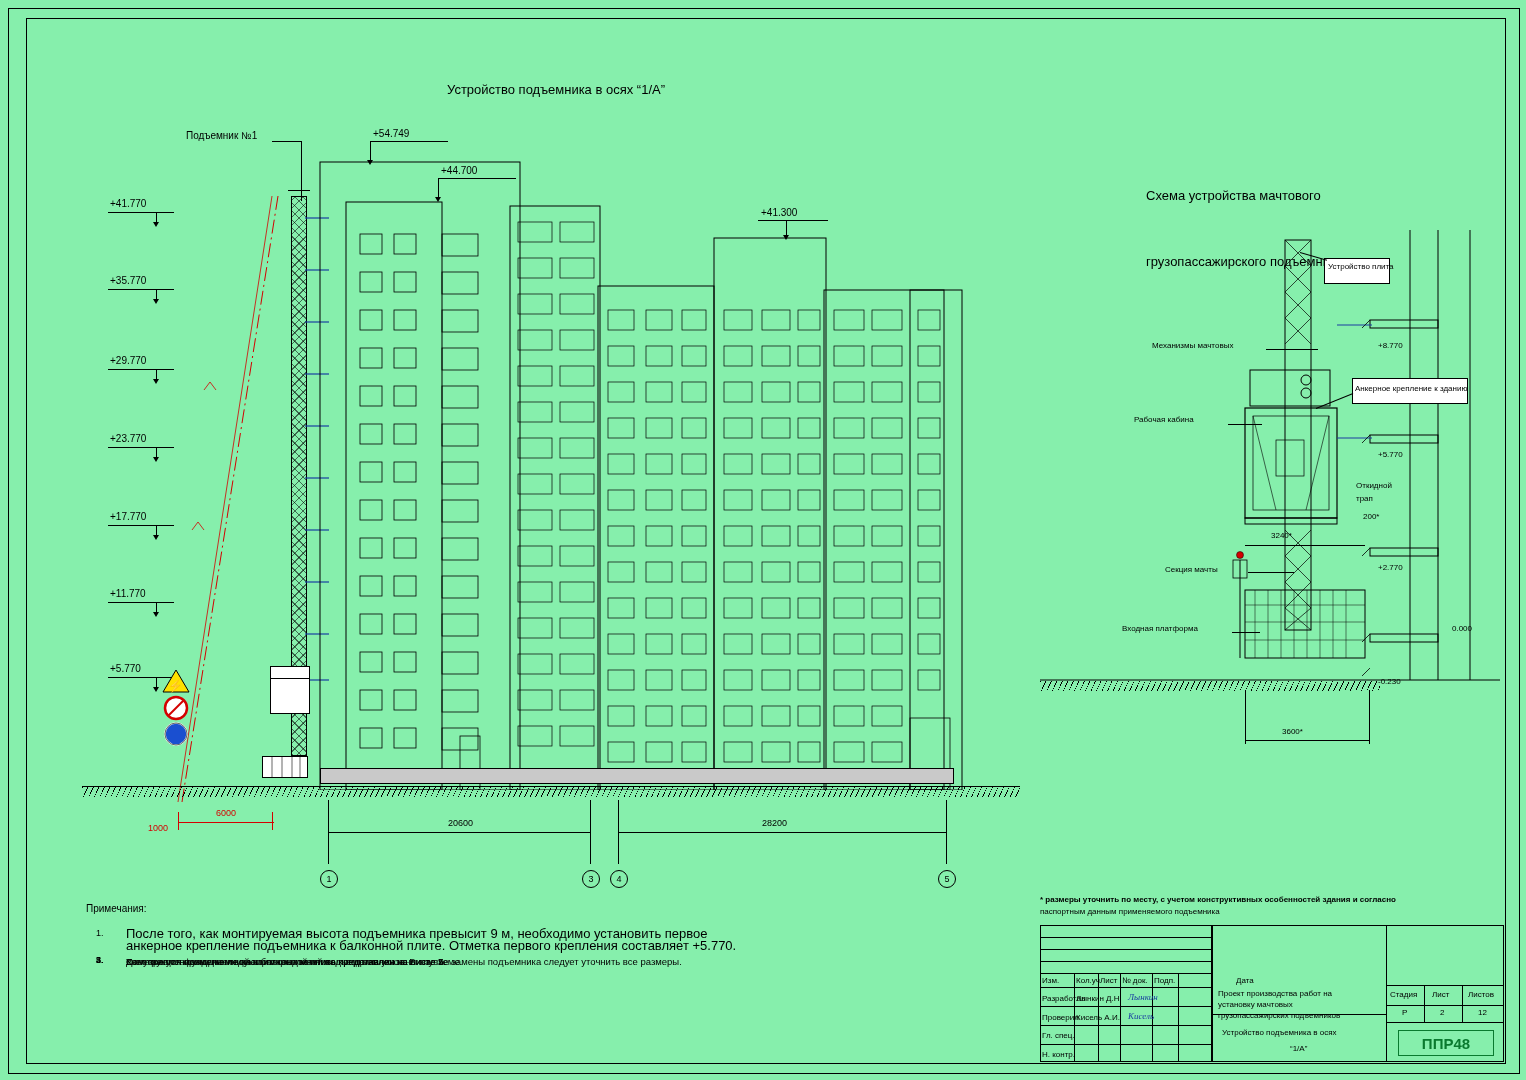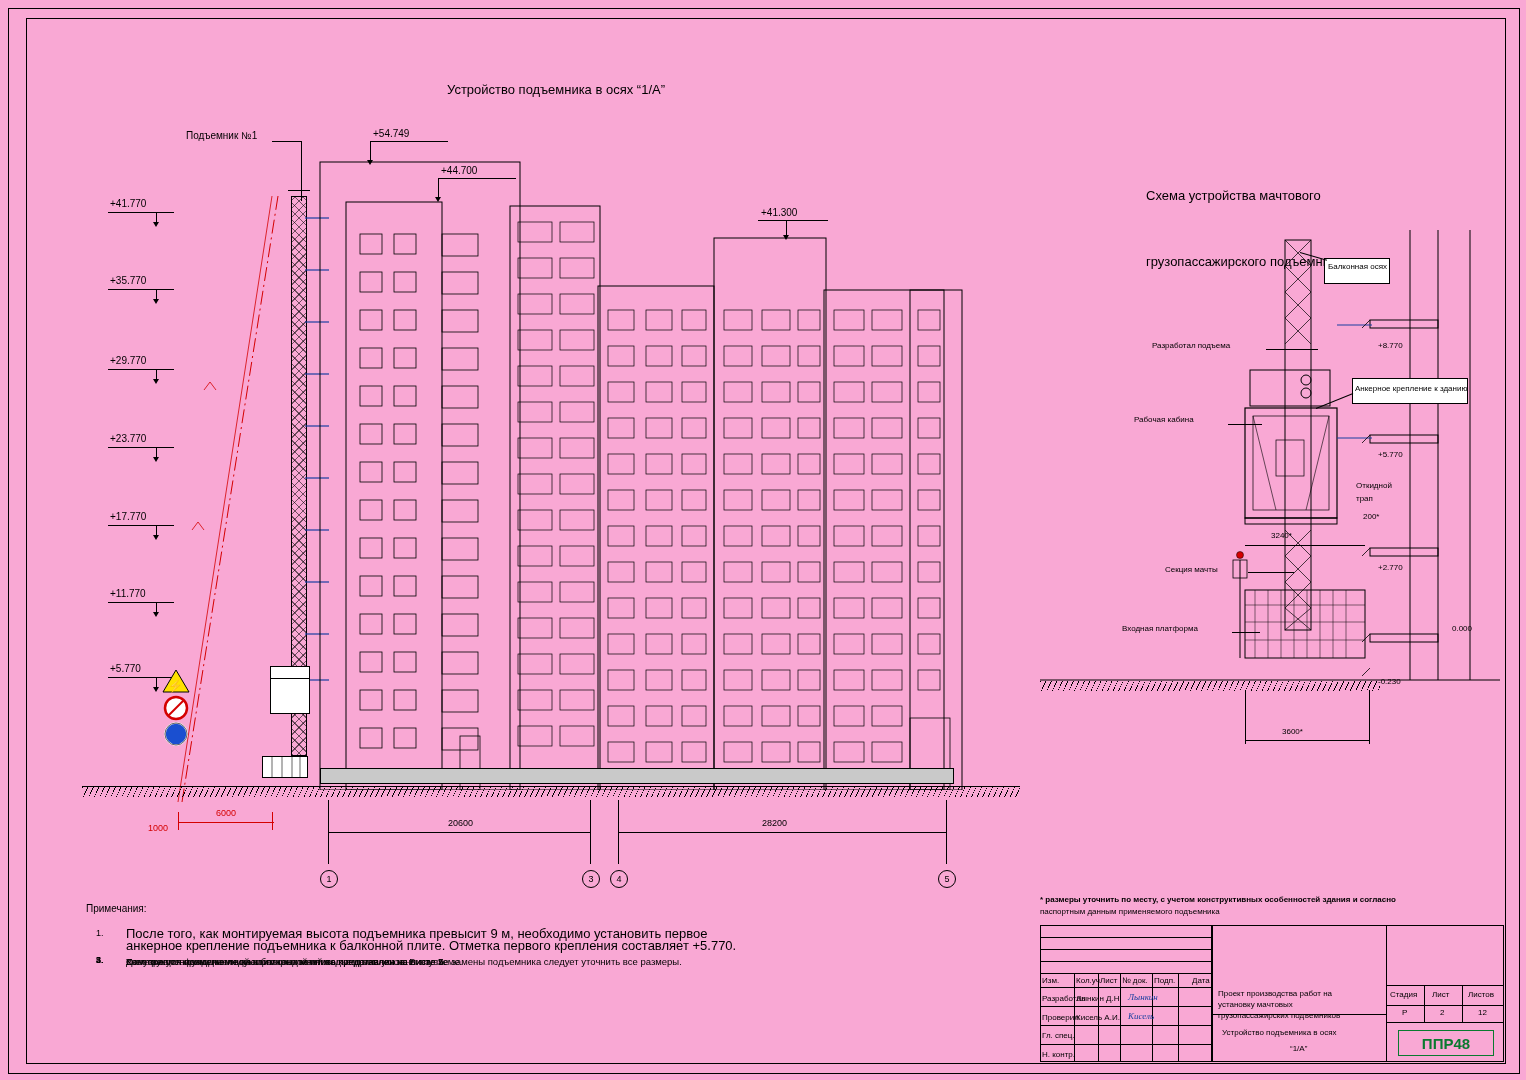--- a/index.html
+++ b/index.html
@@ -1,17 +1,17 @@
 <!DOCTYPE html>
 <html><head>
 <meta charset="utf-8">
 <style>
   html,body{margin:0;padding:0;background:#ffffff;}
   body{font-family:"Liberation Sans", sans-serif;}
-  #sheet{position:relative;width:1526px;height:1080px;background:#f9a8d4;overflow:hidden;}
+  #sheet{position:relative;width:1526px;height:1080px;background:#86efac;overflow:hidden;}
   .frame-outer{position:absolute;left:8px;top:8px;width:1510px;height:1064px;border:1px solid #000;}
   .frame-inner{position:absolute;left:26px;top:18px;width:1478px;height:1044px;border:1px solid #000;}
   .txt{position:absolute;white-space:nowrap;color:#000;}
   .ttl{font-size:13px;}
   .lbl{font-size:10px;}
   .sm{font-size:9px;}
   .xs{font-size:8px;}
   .red{color:#d40000;}
   .ln{position:absolute;background:#000;}
   .lnr{position:absolute;background:#d40000;}
@@ -468,24 +468,24 @@
       <line x1="330" y1="205" x2="322" y2="213"></line>
       <line x1="330" y1="318" x2="322" y2="326"></line>
       <line x1="330" y1="404" x2="322" y2="412"></line>
       <line x1="330" y1="438" x2="322" y2="446"></line>
     </g>
   </svg>
   <div class="hatch" style="left:1040px;top:681px;width:340px;"></div>
 
   <div>
     <div class="boxb" style="left:1324px;top:258px;width:66px;height:26px;"></div>
-    <div class="txt xs" style="left:1328px;top:262px;">Балконная осях</div>
+    <div class="txt xs" style="left:1328px;top:262px;">Устройство плита</div>
     <div class="ln" style="left:1300px;top:252px;width:28px;height:1px;transform:rotate(16deg);transform-origin:left center;"></div>
 
-    <div class="txt xs" style="left:1152px;top:341px;">Разработал подъема</div>
+    <div class="txt xs" style="left:1152px;top:341px;">Механизмы мачтовых</div>
     <div class="ln" style="left:1266px;top:349px;width:52px;height:1px;"></div>
 
     <div class="boxb" style="left:1352px;top:378px;width:116px;height:26px;"></div>
     <div class="txt xs" style="left:1355px;top:384px;">Анкерное крепление к зданию</div>
     <div class="ln" style="left:1316px;top:408px;width:40px;height:1px;transform:rotate(-22deg);transform-origin:left center;"></div>
 
     <div class="txt xs" style="left:1134px;top:415px;">Рабочая кабина</div>
     <div class="ln" style="left:1228px;top:424px;width:34px;height:1px;"></div>
 
     <div class="txt xs" style="left:1356px;top:481px;">Откидной</div>
@@ -554,21 +554,21 @@
   <div class="ln" style="left:1098px;top:973px;width:1px;height:89px;"></div>
   <div class="ln" style="left:1120px;top:973px;width:1px;height:89px;"></div>
   <div class="ln" style="left:1152px;top:973px;width:1px;height:89px;"></div>
   <div class="ln" style="left:1178px;top:973px;width:1px;height:89px;"></div>
 
   <div class="txt xs" style="left:1042px;top:976px;">Изм.</div>
   <div class="txt xs" style="left:1076px;top:976px;">Кол.уч</div>
   <div class="txt xs" style="left:1100px;top:976px;">Лист</div>
   <div class="txt xs" style="left:1122px;top:976px;">№ док.</div>
   <div class="txt xs" style="left:1154px;top:976px;">Подп.</div>
-  <div class="txt xs" style="left:1192px;top:976px;">Дата</div>
+  <div class="txt xs" style="left:1236px;top:976px;">Дата</div>
 
   <div class="txt xs" style="left:1042px;top:994px;">Разработал</div>
   <div class="txt xs" style="left:1076px;top:994px;">Лынкин Д.Н.</div>
   <div class="sig" style="left:1128px;top:992px;">Лынкин</div>
 
   <div class="txt xs" style="left:1042px;top:1013px;text-align:center;">Проверил</div>
   <div class="txt xs" style="left:1076px;top:1013px;">Кисель А.И.</div>
   <div class="sig" style="left:1128px;top:1011px;">Кисель</div>
 
   <div class="txt xs" style="left:1042px;top:1031px;">Гл. спец.</div>

